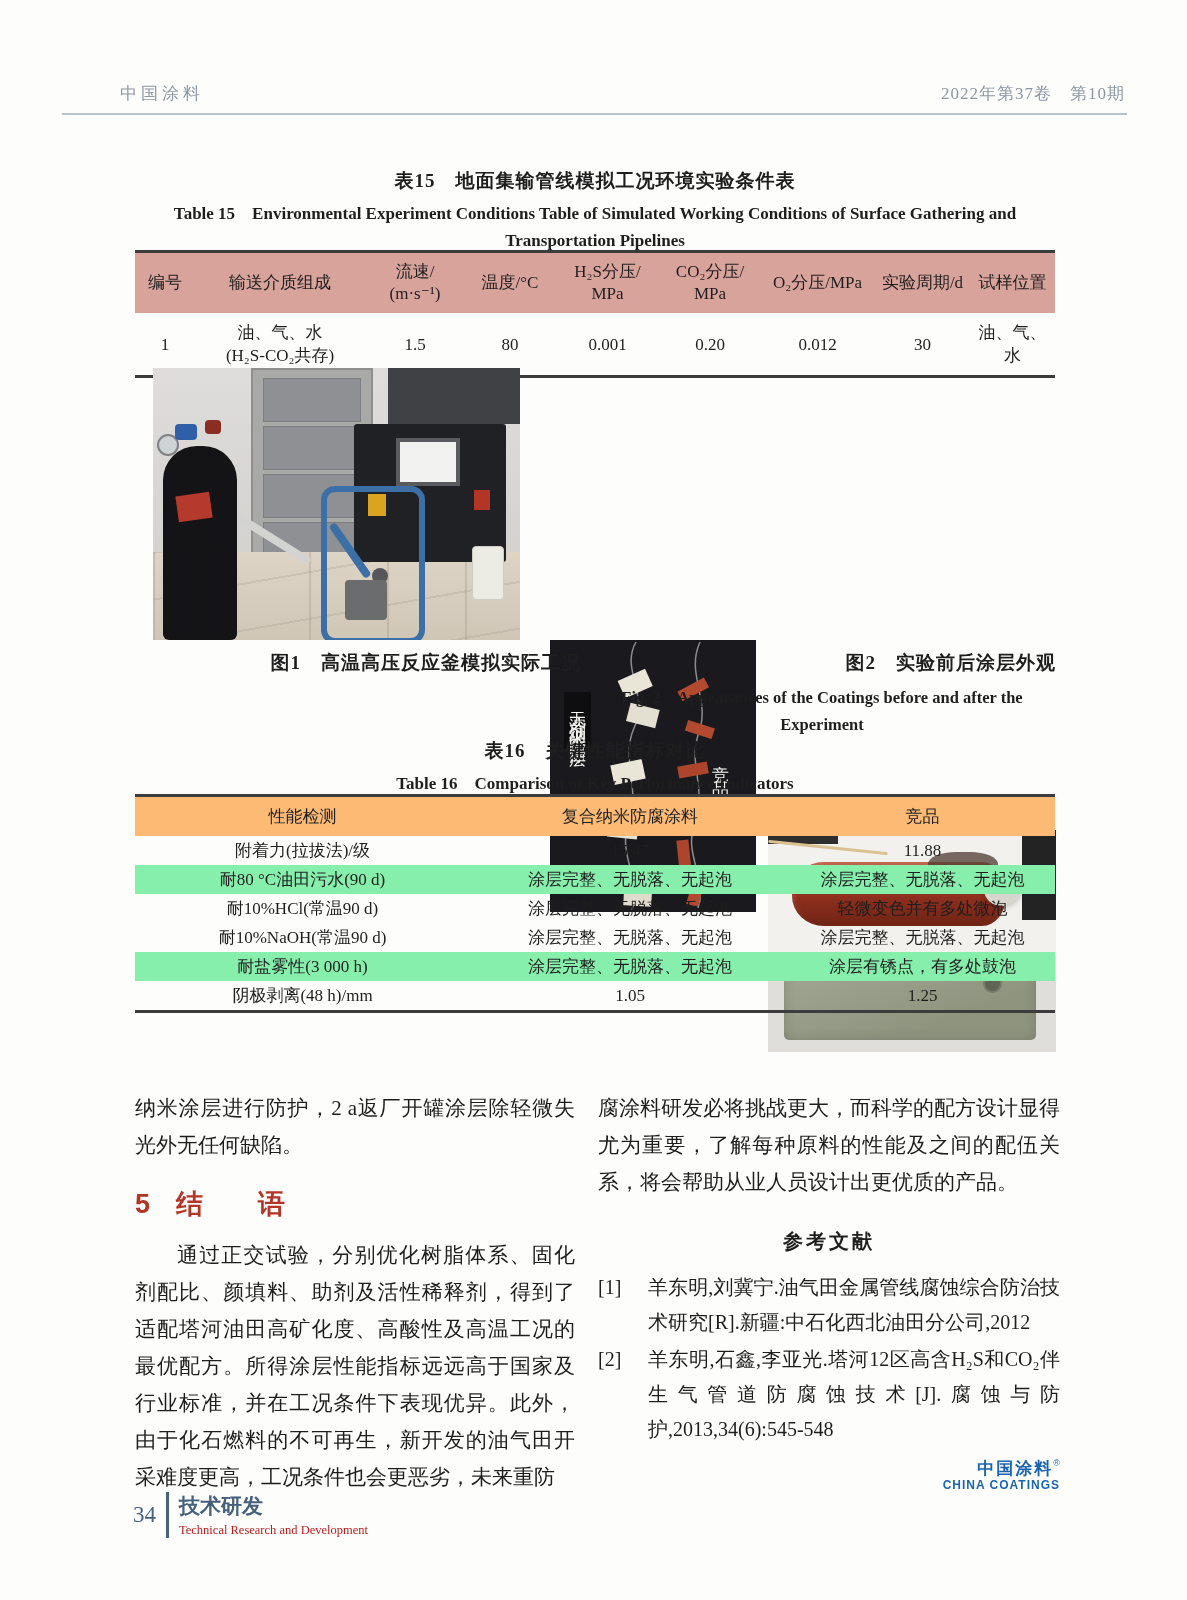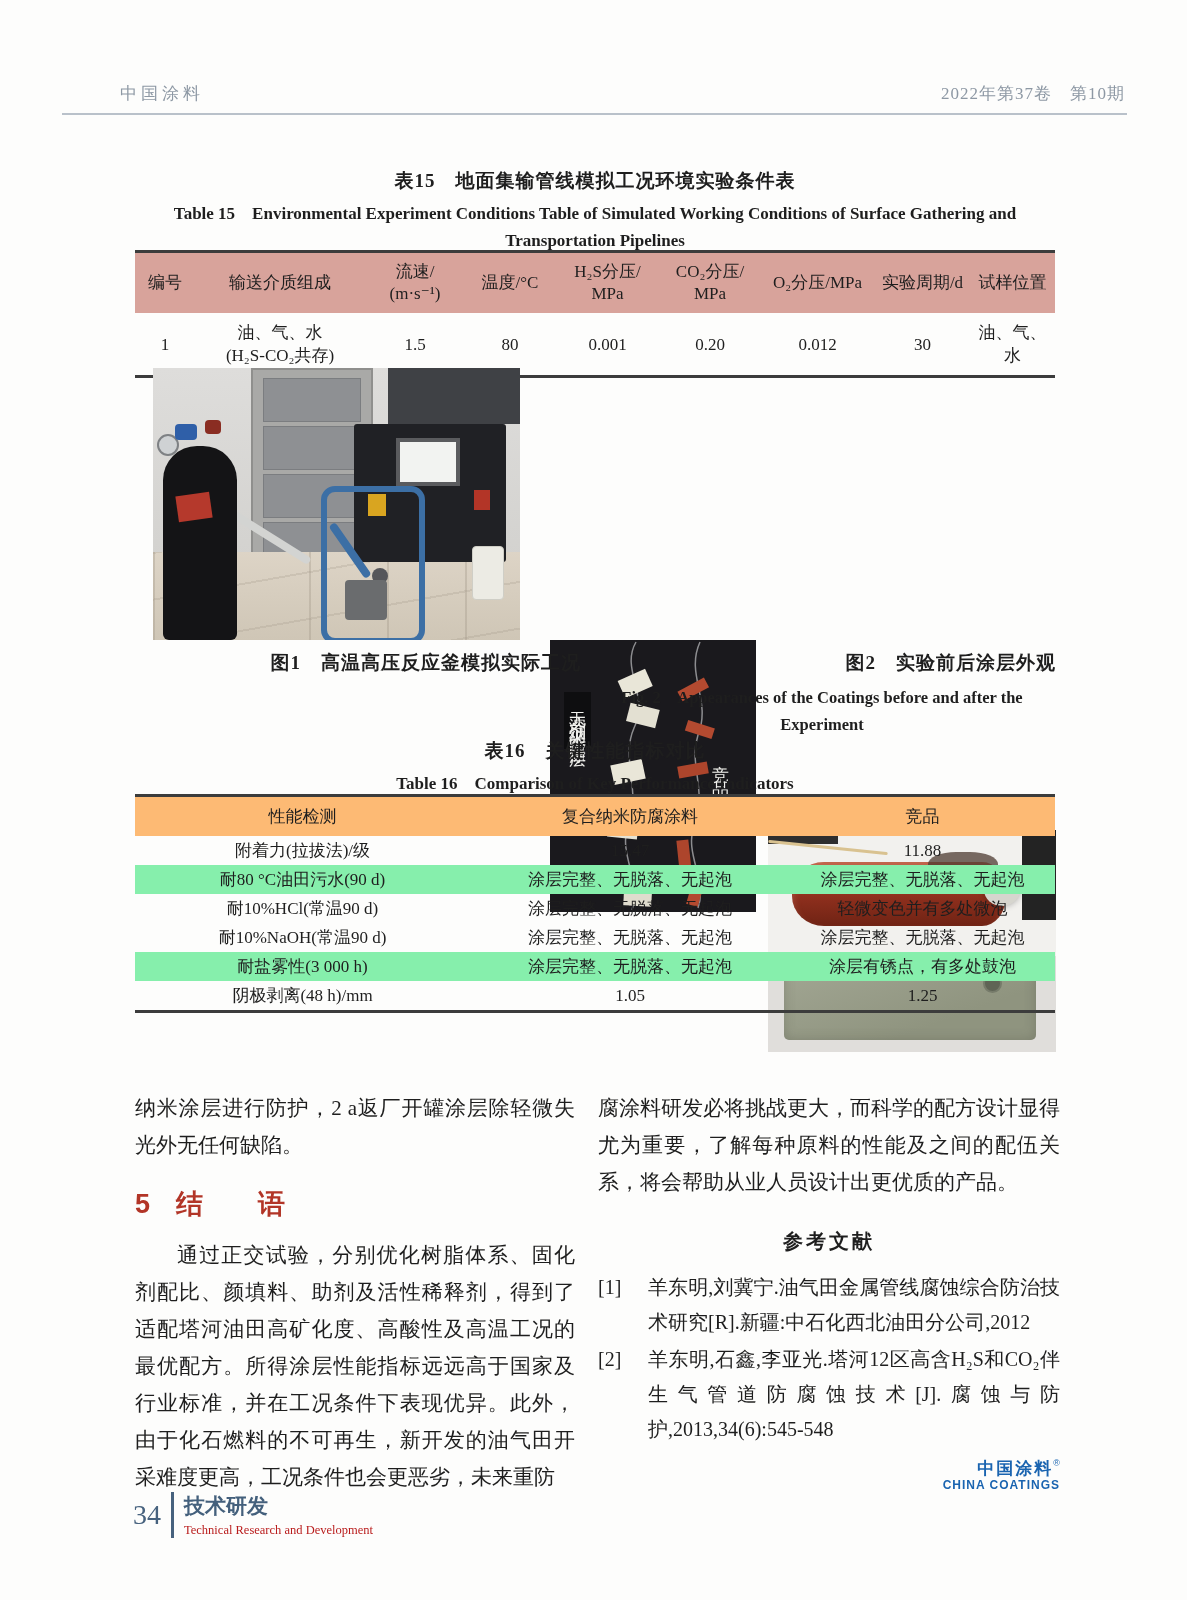--- a/index.html
+++ b/index.html
@@ -116,21 +116,21 @@
 
   
   .logo{margin-top:8px;text-align:right;color:#1a64b0;
     font-family:"Liberation Sans","DejaVu Sans",sans-serif;line-height:1.1;}
   .logo .cn{font-size:17px;font-weight:bold;letter-spacing:2px;}
   .logo .mark{font-size:9px;vertical-align:super;}
   .logo .en{font-size:12px;font-weight:bold;letter-spacing:1px;}
 
   
   .pg-footer{position:absolute;left:133px;top:1492px;display:flex;align-items:center;color:#47627e;}
-  .pg-footer .pageno{font-size:28px;margin-right:10px;}
+  .pg-footer .pageno{font-size:23px;margin-right:10px;}
   .pg-footer .vbar{width:3px;height:46px;background:#47627e;margin-right:10px;}
   .pg-footer .cn{font-family:"Liberation Sans","DejaVu Sans",sans-serif;font-weight:bold;font-size:21px;color:#44607c;}
   .pg-footer .en{font-size:12.5px;color:#b91c1c;margin-top:3px;}
 </style>
 </head>
 <body>
 
 <div class="pg-header">
   <span class="journal">中国涂料</span>
   <span class="issue">2022年第37卷　第10期</span>

